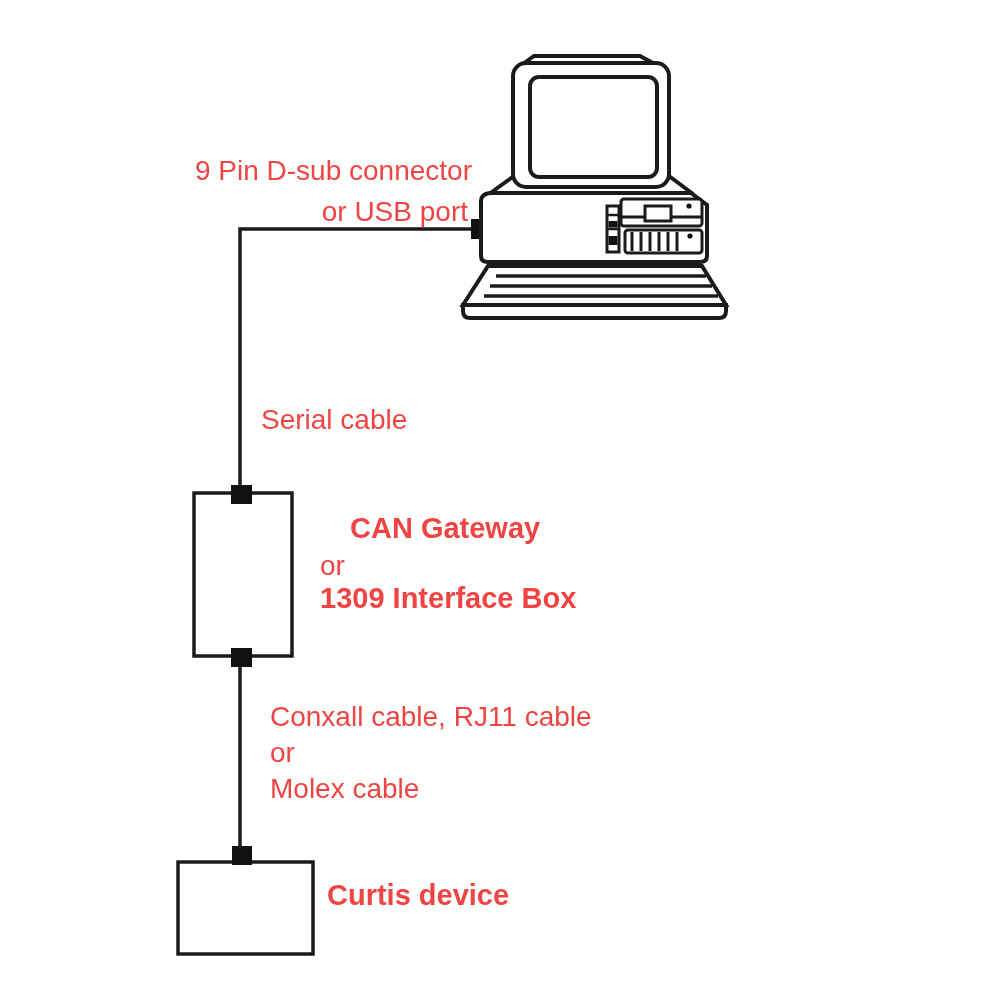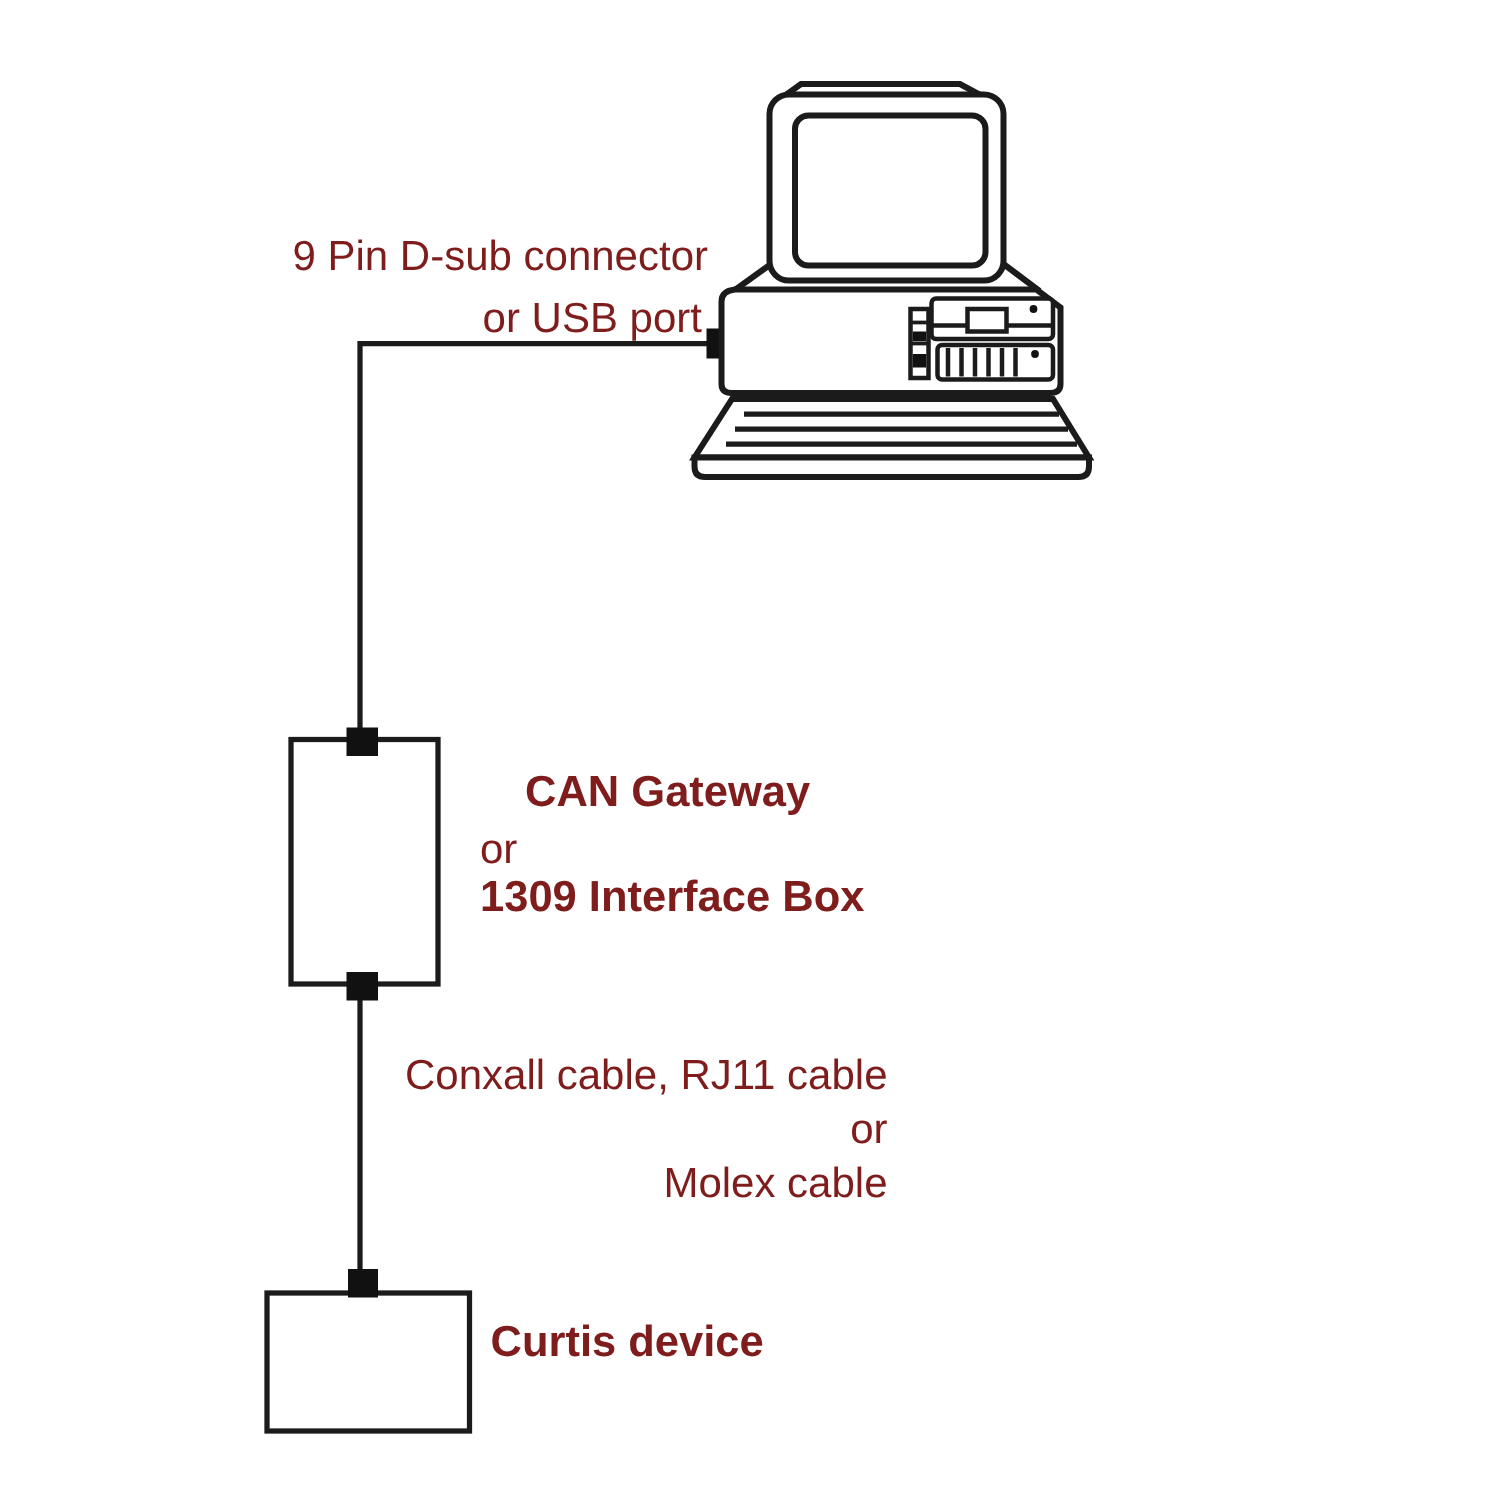--- a/index.html
+++ b/index.html
@@ -18,38 +18,38 @@
   }
   .stage svg {
     position: absolute;
     left: 0;
     top: 0;
   }
   .label {
     position: absolute;
     white-space: nowrap;
     font-family: "Liberation Sans", sans-serif;
-    color: #7f1d1d;
+    color: #ef4444;
   }
   .fs28 { font-size: 28px; }
   .fs29b { font-size: 29px; font-weight: 700; }
   .fs31b { font-size: 31px; font-weight: 700; }
   .port-label {
     right: 529px;
     top: 150px;
     text-align: right;
     line-height: 41px;
   }
   .port-label .line2 { margin-right: 4px; }
   .pc-caption { left: 392px; top: 322px; }
   .serial-label { left: 261px; top: 400px; line-height: 39px; }
   .gw-line1 { left: 320px; top: 512px; margin-left: 30px; }
   .gw-line2 { left: 320px; top: 550px; }
   .gw-line3 { left: 320px; top: 582px; }
-  .bottom-cable-label { left: 270px; top: 699px; line-height: 36px; text-align: right; }
+  .bottom-cable-label { left: 270px; top: 699px; line-height: 36px; }
   .device-caption { left: 327px; top: 879px; }
 </style>
 </head>
 <body>
 
 <div class="stage">
 
   <svg width="1001" height="1001" viewBox="0 0 1001 1001">
     <g stroke="#1b1b1b" fill="none">
 
@@ -113,20 +113,21 @@
     </g>
   </svg>
 
   <div class="label port-label fs28">
     <div>9 Pin D-sub connector</div>
     <div class="line2">or USB port</div>
   </div>
 
 
   <div class="label serial-label fs28">
+    <div>Serial cable</div>
   </div>
 
   <div class="label gw-line1 fs29b">CAN Gateway</div>
   <div class="label gw-line2 fs28">or</div>
   <div class="label gw-line3 fs29b">1309 Interface Box</div>
 
   <div class="label bottom-cable-label fs28">
     <div>Conxall cable, RJ11 cable</div>
     <div>or</div>
     <div>Molex cable</div>

